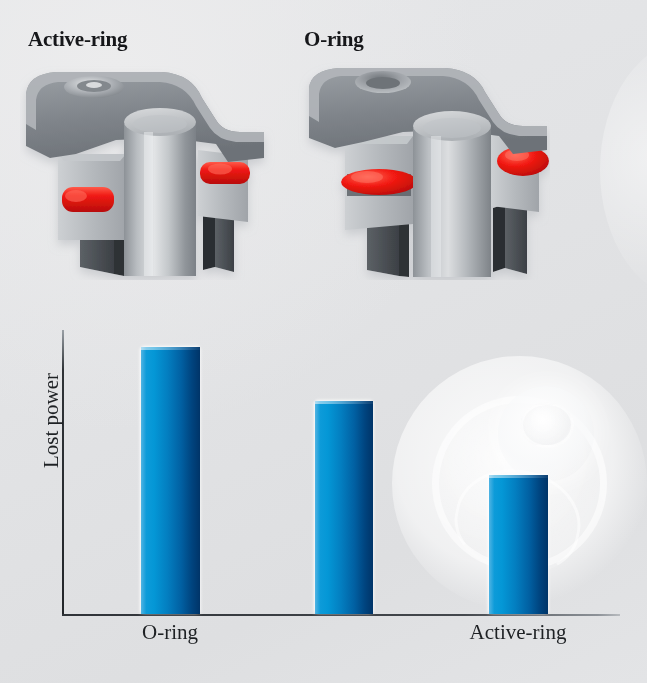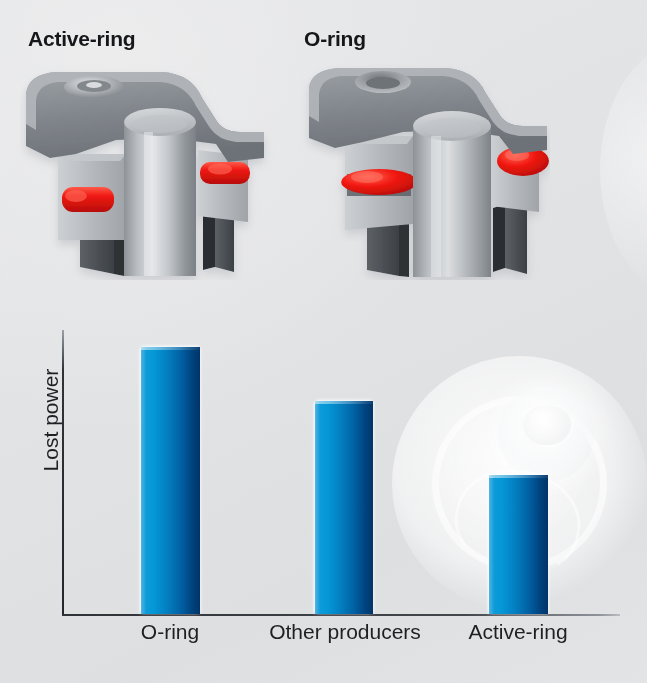--- a/index.html
+++ b/index.html
@@ -8,20 +8,21 @@
     width:647px;height:683px;overflow:hidden;
     font-family:"Liberation Sans", sans-serif;
     background:#e2e3e5;
   }
   #stage{
     position:relative;width:647px;height:683px;
     background:
       radial-gradient(circle at 18% 10%, #ececed 0%, rgba(236,236,237,0) 45%),
       linear-gradient(155deg,#e6e7e9 0%,#e2e3e5 42%,#dedfe1 75%,#e3e4e6 100%);
     overflow:hidden;
+    font-family:Liberation Serif, serif;
   }
 
   
   .wm{position:absolute;pointer-events:none;border-radius:50%;}
   .wm-1{left:392px;top:356px;width:255px;height:255px;
     background:radial-gradient(circle at 44% 40%, rgba(255,255,255,.85) 0%, rgba(255,255,255,.55) 52%, rgba(255,255,255,0) 72%);}
   .wm-2{left:432px;top:396px;width:175px;height:175px;
     border:7px solid rgba(255,255,255,.55);box-sizing:border-box;
     background:radial-gradient(circle at 40% 35%, rgba(255,255,255,.45), rgba(255,255,255,0) 70%);}
   .wm-3{left:498px;top:386px;width:96px;height:96px;
@@ -276,17 +277,16 @@
 
     <div id="y-axis-label">Lost power</div>
 
     <div id="plot">
       <div class="bar" style="left: 79px; width: 59px; height: 266.96px;"></div>
       <div class="bar" style="left: 253px; width: 58px; height: 213px;"></div>
       <div class="bar" style="left: 427px; width: 59px; height: 139.16px;"></div>
     </div>
 
     <div class="cat-label" style="left:170px;">O-ring</div>
-    <div class="cat-label" style="left:345px;">Other producers</div>
     <div class="cat-label" style="left:518px;">Active-ring</div>
   </div>
 
 </div>
 
 </body></html>

